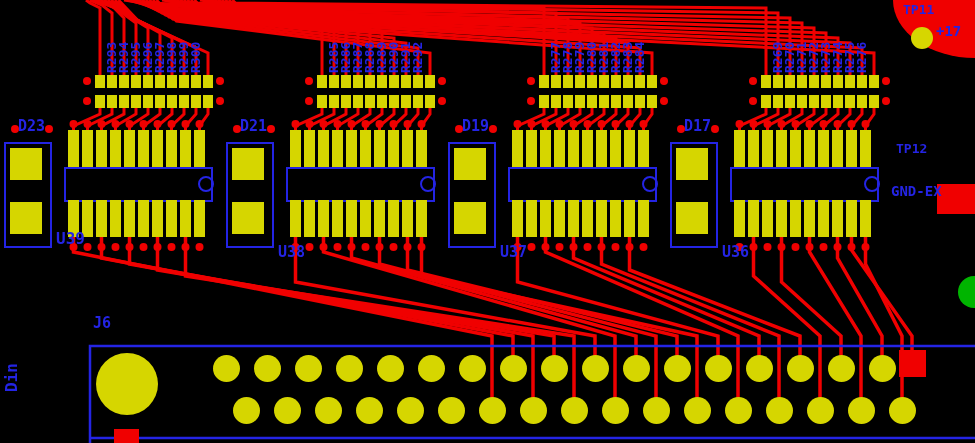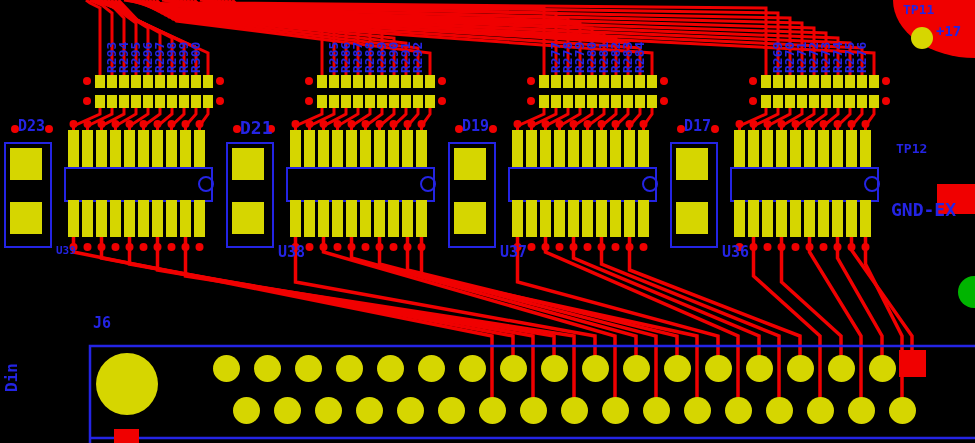--- a/index.html
+++ b/index.html
@@ -235,33 +235,33 @@
       <circle cx="886" cy="101" r="4" fill="#f00000"></circle>
     </svg>
 
   <div class="redshape" style="left:893px;top:-58px;width:164px;height:116px;border-radius:50%;"></div>
   <div class="pad round" style="left:911px;top:27px;width:22px;height:22px;z-index:3;"></div>
   <div class="lbl" style="left:903px;top:3px;font-size:13px;">TP11</div>
   <div class="lbl" style="left:936px;top:24px;font-size:14px;">+17</div>
 
   <div class="lbl" style="left:896px;top:142px;font-size:13px;">TP12</div>
   <div class="redshape reda" style="left:937px;top:184px;width:38px;height:30px;"></div>
-  <div class="lbl" style="left:891px;top:201px;font-size:18px;">GND-EX</div>
+  <div class="lbl" style="left:891px;top:184px;font-size:14px;">GND-EX</div>
 
   <div class="greendot" style="left:958px;top:276px;width:32px;height:32px;"></div>
 
   <div class="lbl" style="left:93px;top:316px;font-size:15px;">J6</div>
   <div class="lbl vlbl" style="left:4px;top:392px;font-size:16px;">Din</div>
 <div class="outline" style="left: 4px; top: 142px; width: 44px; height: 102px;"></div>
     <div class="pad" style="left: 10px; top: 148px; width: 32px; height: 32px;"></div>
     <div class="pad" style="left: 10px; top: 202px; width: 32px; height: 32px;"></div>
     <div class="lbl" style="left: 18px; top: 119px; font-size: 15px;">D23</div>
     <div class="outline" style="left: 64px; top: 167px; width: 145px; height: 31px;"></div>
     <div class="outline" style="left: 198px; top: 176px; width: 12px; height: 12px; border-radius: 50%;"></div>
-    <div class="lbl" style="left: 56px; top: 245px; font-size: 11px; text-align: center;">U39</div>
+    <div class="lbl" style="left: 56px; top: 231px; font-size: 16px; text-align: center;">U39</div>
     <div class="pad" style="left: 68px; top: 130px; width: 11px; height: 37px;"></div>
     <div class="pad" style="left: 68px; top: 200px; width: 11px; height: 37px;"></div>
     <div class="pad" style="left: 82px; top: 130px; width: 11px; height: 37px;"></div>
     <div class="pad" style="left: 82px; top: 200px; width: 11px; height: 37px;"></div>
     <div class="pad" style="left: 96px; top: 130px; width: 11px; height: 37px;"></div>
     <div class="pad" style="left: 96px; top: 200px; width: 11px; height: 37px;"></div>
     <div class="pad" style="left: 110px; top: 130px; width: 11px; height: 37px;"></div>
     <div class="pad" style="left: 110px; top: 200px; width: 11px; height: 37px;"></div>
     <div class="pad" style="left: 124px; top: 130px; width: 11px; height: 37px;"></div>
     <div class="pad" style="left: 124px; top: 200px; width: 11px; height: 37px;"></div>
@@ -299,21 +299,21 @@
     <div class="lbl vlbl" style="left: 117px; top: 73px; font-size: 13px;">R294</div>
     <div class="lbl vlbl" style="left: 129px; top: 73px; font-size: 13px;">R295</div>
     <div class="lbl vlbl" style="left: 141px; top: 73px; font-size: 13px;">R296</div>
     <div class="lbl vlbl" style="left: 153px; top: 73px; font-size: 13px;">R297</div>
     <div class="lbl vlbl" style="left: 165px; top: 73px; font-size: 13px;">R298</div>
     <div class="lbl vlbl" style="left: 177px; top: 73px; font-size: 13px;">R299</div>
     <div class="lbl vlbl" style="left: 189px; top: 73px; font-size: 13px;">R300</div>
     <div class="outline" style="left: 226px; top: 142px; width: 44px; height: 102px;"></div>
     <div class="pad" style="left: 232px; top: 148px; width: 32px; height: 32px;"></div>
     <div class="pad" style="left: 232px; top: 202px; width: 32px; height: 32px;"></div>
-    <div class="lbl" style="left: 240px; top: 119px; font-size: 18px;">D21</div>
+    <div class="lbl" style="left: 240px; top: 119px; font-size: 15px;">D21</div>
     <div class="outline" style="left: 286px; top: 167px; width: 145px; height: 31px;"></div>
     <div class="outline" style="left: 420px; top: 176px; width: 12px; height: 12px; border-radius: 50%;"></div>
     <div class="lbl" style="left: 278px; top: 245px; font-size: 15px;">U38</div>
     <div class="pad" style="left: 290px; top: 130px; width: 11px; height: 37px;"></div>
     <div class="pad" style="left: 290px; top: 200px; width: 11px; height: 37px;"></div>
     <div class="pad" style="left: 304px; top: 130px; width: 11px; height: 37px;"></div>
     <div class="pad" style="left: 304px; top: 200px; width: 11px; height: 37px;"></div>
     <div class="pad" style="left: 318px; top: 130px; width: 11px; height: 37px;"></div>
     <div class="pad" style="left: 318px; top: 200px; width: 11px; height: 37px;"></div>
     <div class="pad" style="left: 332px; top: 130px; width: 11px; height: 37px;"></div>

